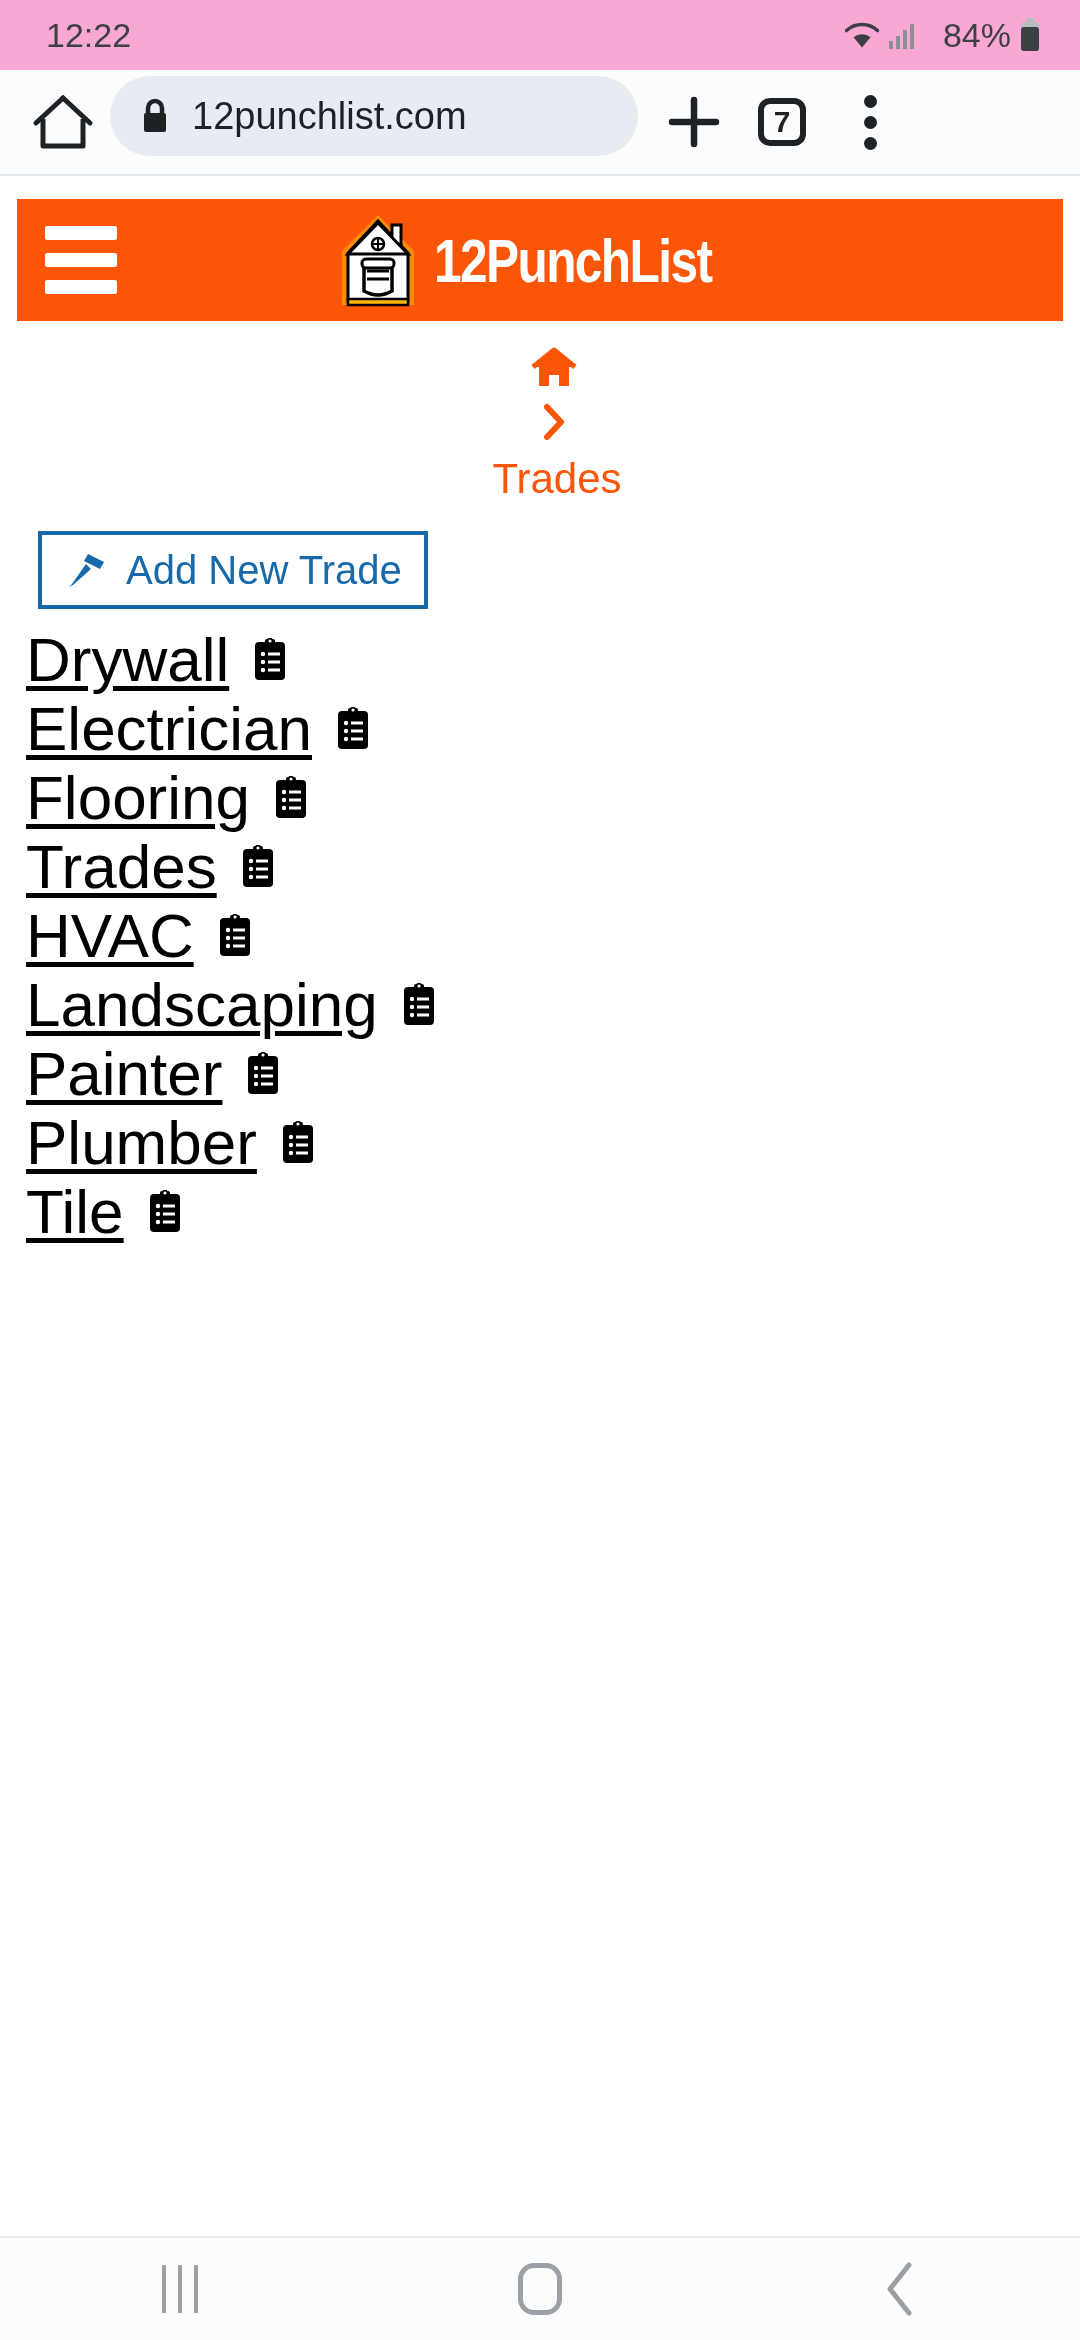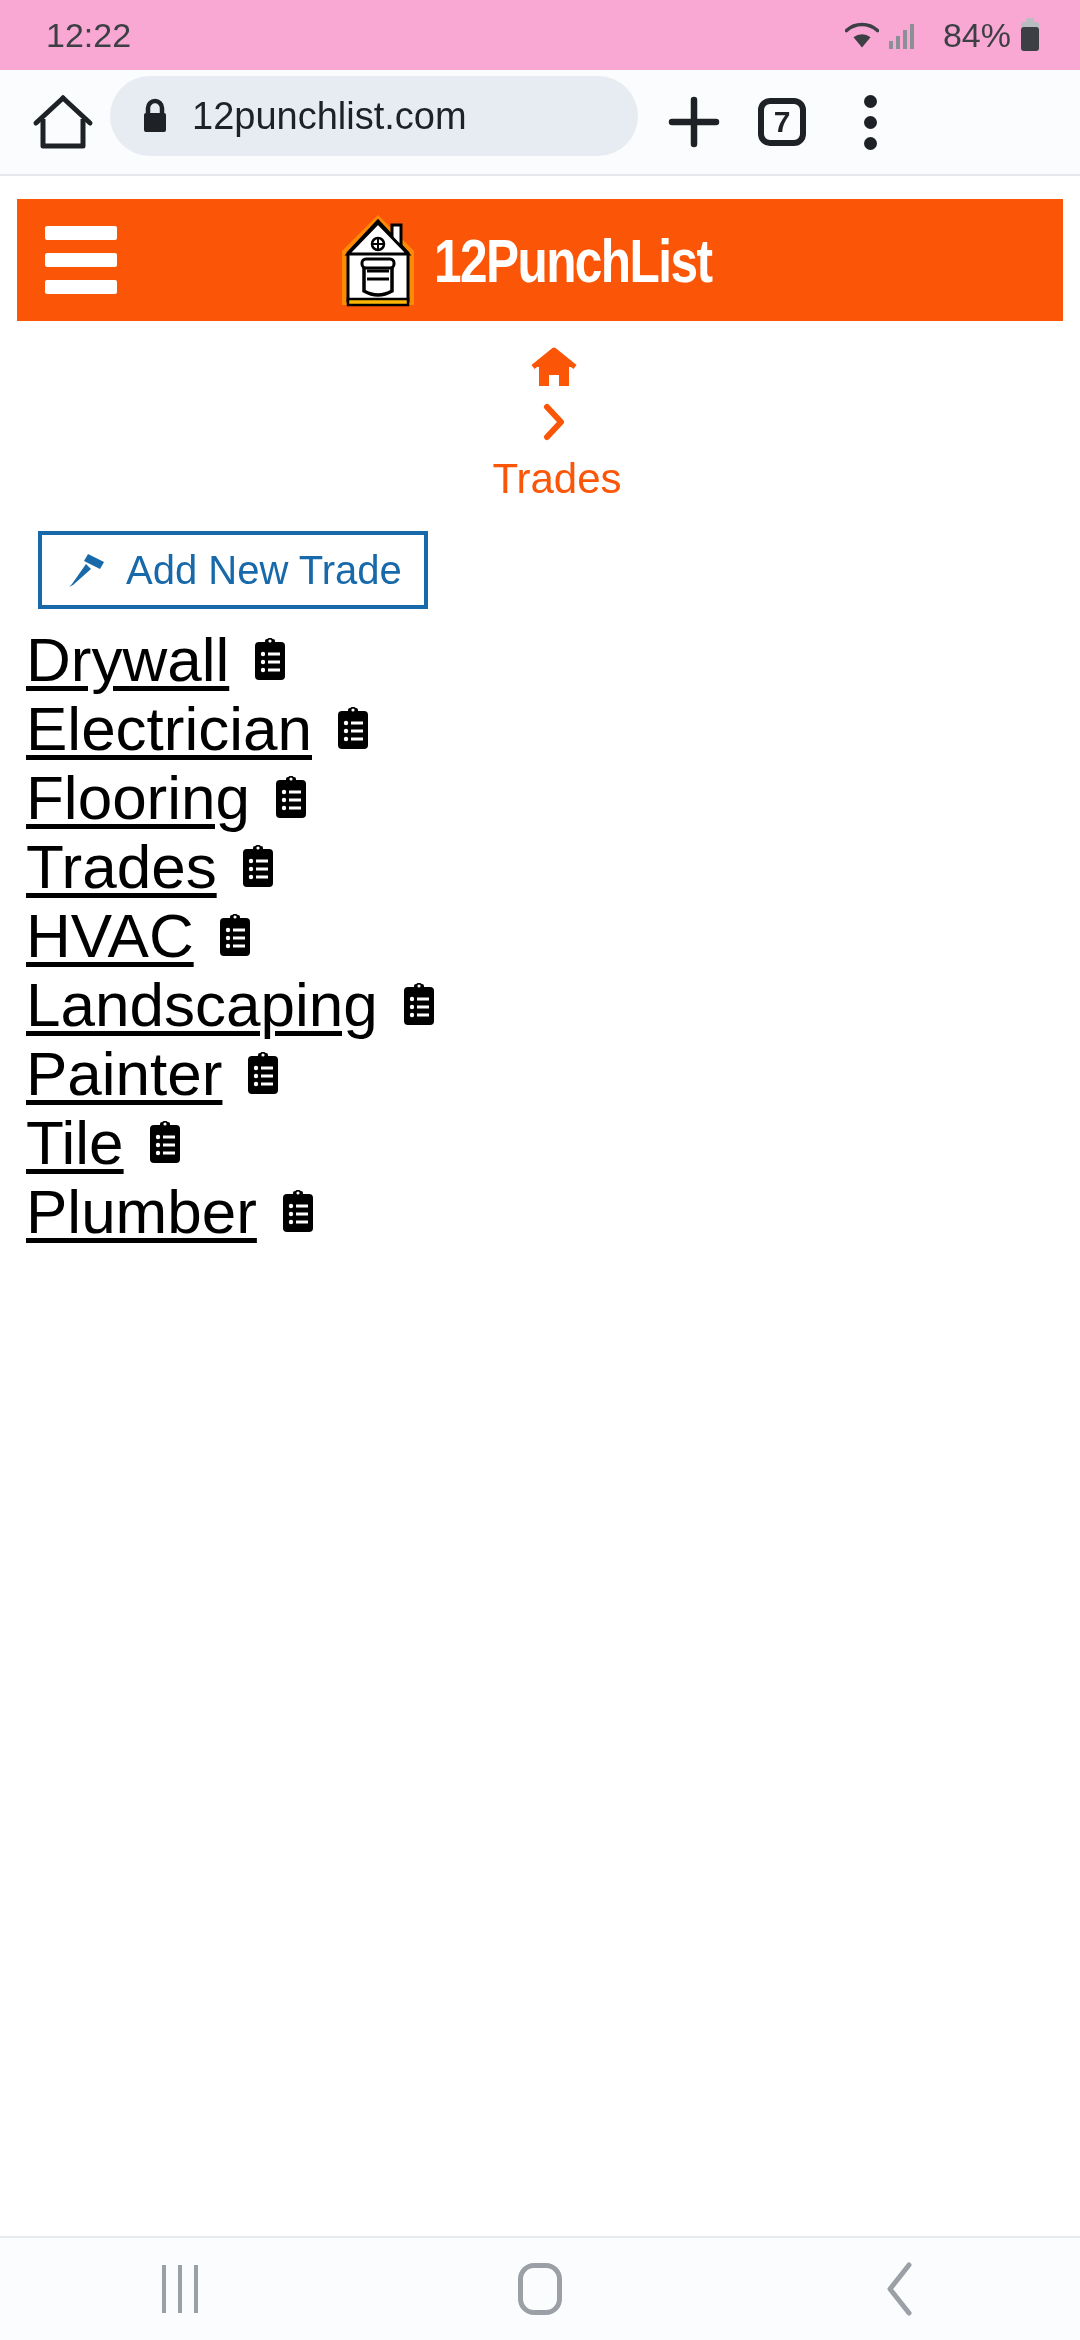--- a/index.html
+++ b/index.html
@@ -427,36 +427,36 @@
         <circle cx="10" cy="24" r="2.2" fill="#fff"></circle>
           <rect x="15" y="22.5" width="12" height="3" fill="#fff"></rect>
         <circle cx="10" cy="32" r="2.2" fill="#fff"></circle>
           <rect x="15" y="30.5" width="12" height="3" fill="#fff"></rect>
         <rect x="12" y="1" width="10" height="6" rx="2" fill="#000"></rect>
         <circle cx="17" cy="3" r="2.4" fill="#fff" stroke="#000" stroke-width="1.6"></circle>
       </svg>
     </div>
 
     <div class="trade-row">
+      <span class="trade-link">Plumber</span>
+      <svg class="clipboard-icon" viewBox="0 0 34 44">
+        <rect x="2" y="4" width="30" height="38" rx="4" fill="#000"></rect>
+        <circle cx="10" cy="16" r="2.2" fill="#fff"></circle>
+          <rect x="15" y="14.5" width="12" height="3" fill="#fff"></rect>
+        <circle cx="10" cy="24" r="2.2" fill="#fff"></circle>
+          <rect x="15" y="22.5" width="12" height="3" fill="#fff"></rect>
+        <circle cx="10" cy="32" r="2.2" fill="#fff"></circle>
+          <rect x="15" y="30.5" width="12" height="3" fill="#fff"></rect>
+        <rect x="12" y="1" width="10" height="6" rx="2" fill="#000"></rect>
+        <circle cx="17" cy="3" r="2.4" fill="#fff" stroke="#000" stroke-width="1.6"></circle>
+      </svg>
+    </div>
+
+    <div class="trade-row">
       <span class="trade-link">Tile</span>
-      <svg class="clipboard-icon" viewBox="0 0 34 44">
-        <rect x="2" y="4" width="30" height="38" rx="4" fill="#000"></rect>
-        <circle cx="10" cy="16" r="2.2" fill="#fff"></circle>
-          <rect x="15" y="14.5" width="12" height="3" fill="#fff"></rect>
-        <circle cx="10" cy="24" r="2.2" fill="#fff"></circle>
-          <rect x="15" y="22.5" width="12" height="3" fill="#fff"></rect>
-        <circle cx="10" cy="32" r="2.2" fill="#fff"></circle>
-          <rect x="15" y="30.5" width="12" height="3" fill="#fff"></rect>
-        <rect x="12" y="1" width="10" height="6" rx="2" fill="#000"></rect>
-        <circle cx="17" cy="3" r="2.4" fill="#fff" stroke="#000" stroke-width="1.6"></circle>
-      </svg>
-    </div>
-
-    <div class="trade-row">
-      <span class="trade-link">Plumber</span>
       <svg class="clipboard-icon" viewBox="0 0 34 44">
         <rect x="2" y="4" width="30" height="38" rx="4" fill="#000"></rect>
         <circle cx="10" cy="16" r="2.2" fill="#fff"></circle>
           <rect x="15" y="14.5" width="12" height="3" fill="#fff"></rect>
         <circle cx="10" cy="24" r="2.2" fill="#fff"></circle>
           <rect x="15" y="22.5" width="12" height="3" fill="#fff"></rect>
         <circle cx="10" cy="32" r="2.2" fill="#fff"></circle>
           <rect x="15" y="30.5" width="12" height="3" fill="#fff"></rect>
         <rect x="12" y="1" width="10" height="6" rx="2" fill="#000"></rect>
         <circle cx="17" cy="3" r="2.4" fill="#fff" stroke="#000" stroke-width="1.6"></circle>

